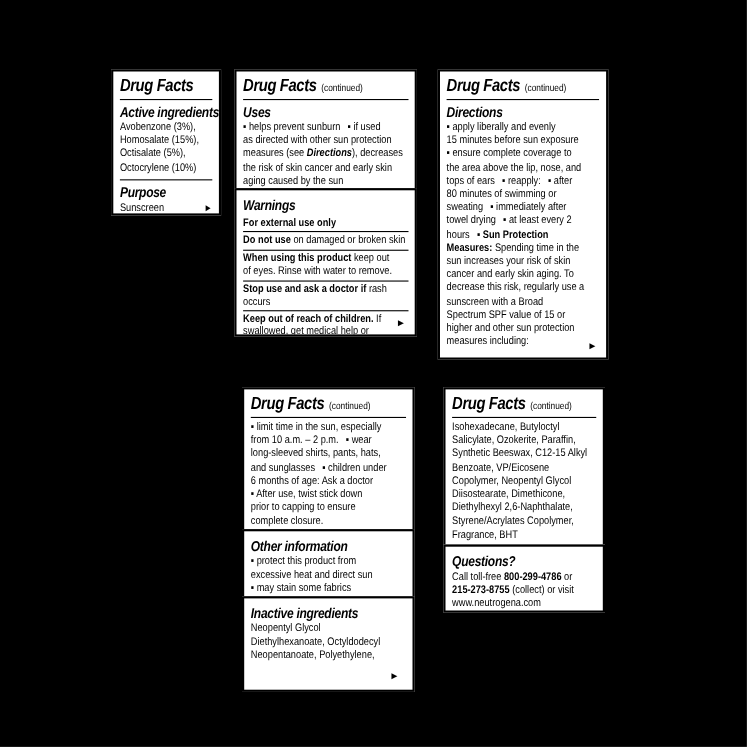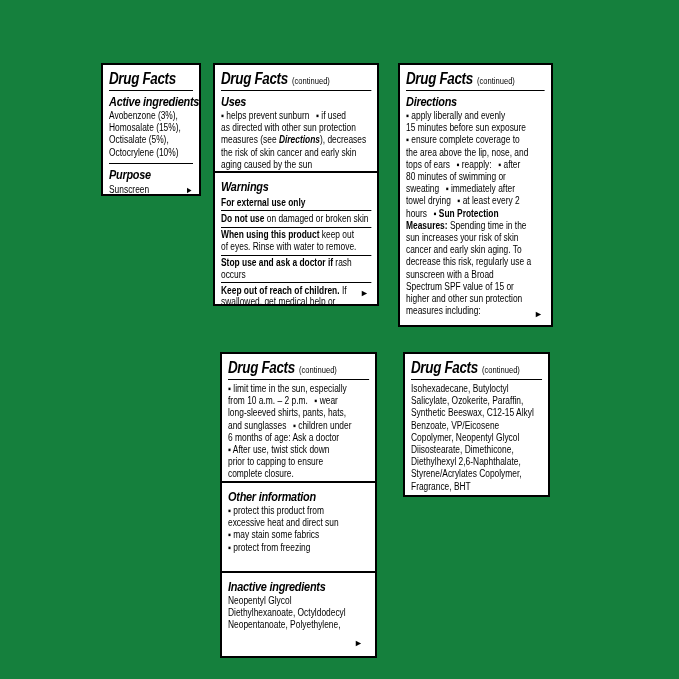--- a/index.html
+++ b/index.html
@@ -2,41 +2,41 @@
 <html><head>
 <meta charset="utf-8">
 <style>
   * { box-sizing: border-box; margin: 0; padding: 0; }
   html, body { background: #ffffff; }
   body {
     width: 679px; height: 679px; position: relative;
     font-family: "Liberation Sans", "DejaVu Sans", sans-serif;
     color: #000;
   }
-  .stage { position: absolute; inset: 0; background: #15803d; }
+  .stage { position: absolute; inset: 0; background: #000000; }
 
   .panel { position: absolute; }
   #p1 { left: 101px; top: 63px;  width: 100px; }
   #p2 { left: 213px; top: 63px;  width: 166px; }
   #p3 { left: 398px; top: 63px;  width: 155px; }
   #p4 { left: 220px; top: 352px; width: 157px; }
   #p5 { left: 403px; top: 352px; width: 147px; }
 
   .sec {
     border: 2px solid #000; background: #fff;
     padding: 5px 6px; overflow: hidden; position: relative;
   }
   .sec + .sec { margin-top: -2px; }
 
   #p1 .sec          { height: 133px; }
   #p2 .sec-a        { height: 110px; }
   #p2 .sec-b        { height: 135px; }
   #p3 .sec          { height: 264px; }
   #p4 .sec-1        { height: 131px; }
-  #p4 .sec-2        { height: 92px;  }
+  #p4 .sec-2        { height: 63px;  }
   #p4 .sec-3        { height: 87px;  }
   #p5 .sec-1        { height: 145px; }
   #p5 .sec-2        { height: 62px;  }
 
   
   .condense { transform: scaleX(0.84); transform-origin: 0 0; width: 119%; }
 
   .trow { display: flex; align-items: baseline; gap: 5px; }
   .h1   { font-size: 16px; font-weight: bold; font-style: italic; letter-spacing: -0.4px; white-space: nowrap; }
   .cont { font-size: 9px; font-weight: normal; font-style: normal; white-space: nowrap; }
@@ -196,15 +196,23 @@
 Salicylate, Ozokerite, Paraffin,
 Synthetic Beeswax, C12-15 Alkyl
 Benzoate, VP/Eicosene
 Copolymer, Neopentyl Glycol
 Diisostearate, Dimethicone,
 Diethylhexyl 2,6-Naphthalate,
 Styrene/Acrylates Copolymer,
 Fragrance, BHT</div>
       </div>
     </div>
+    <div class="sec sec-2">
+      <div class="condense">
+        <div class="h2">Questions?</div>
+        <div class="body"><span>Call toll-free </span><span class="b">800-299-4786</span><span> or
+</span><span class="b">215-273-8755</span><span> (collect) or visit
+www.neutrogena.com</span></div>
+      </div>
+    </div>
   </section>
 
 </div>
 
 </body></html>

